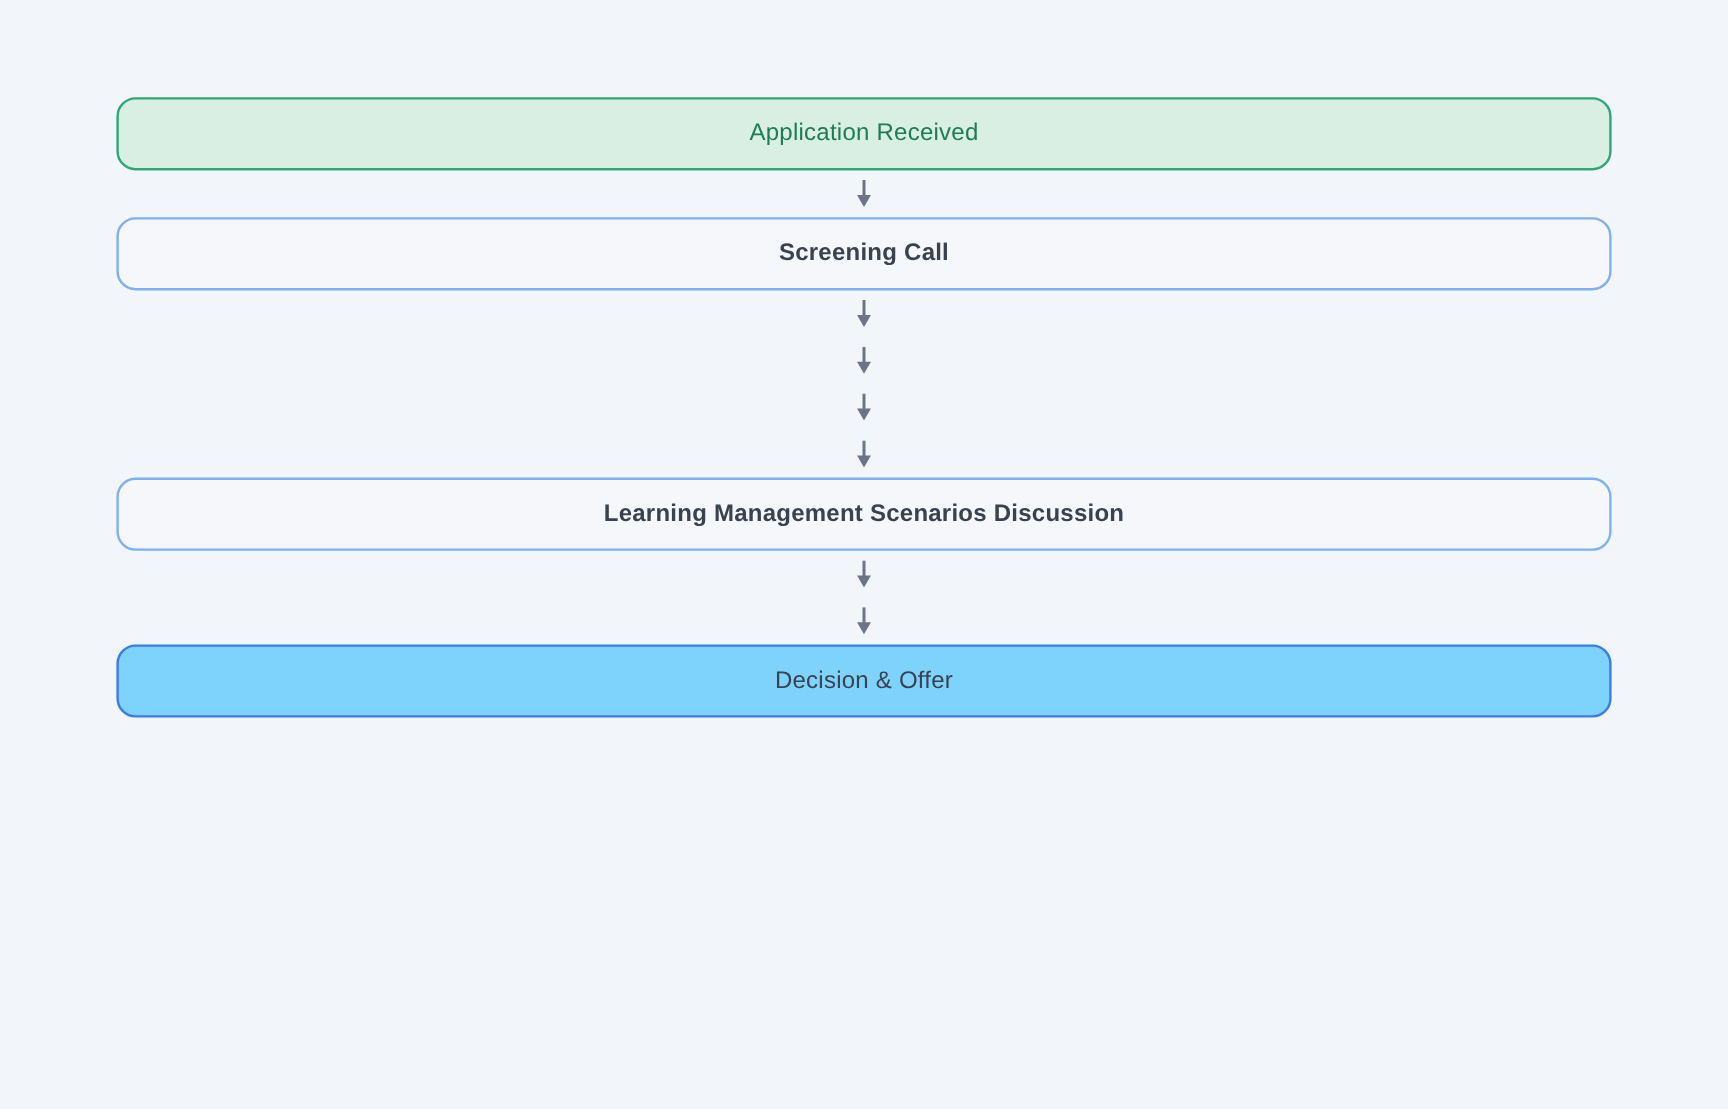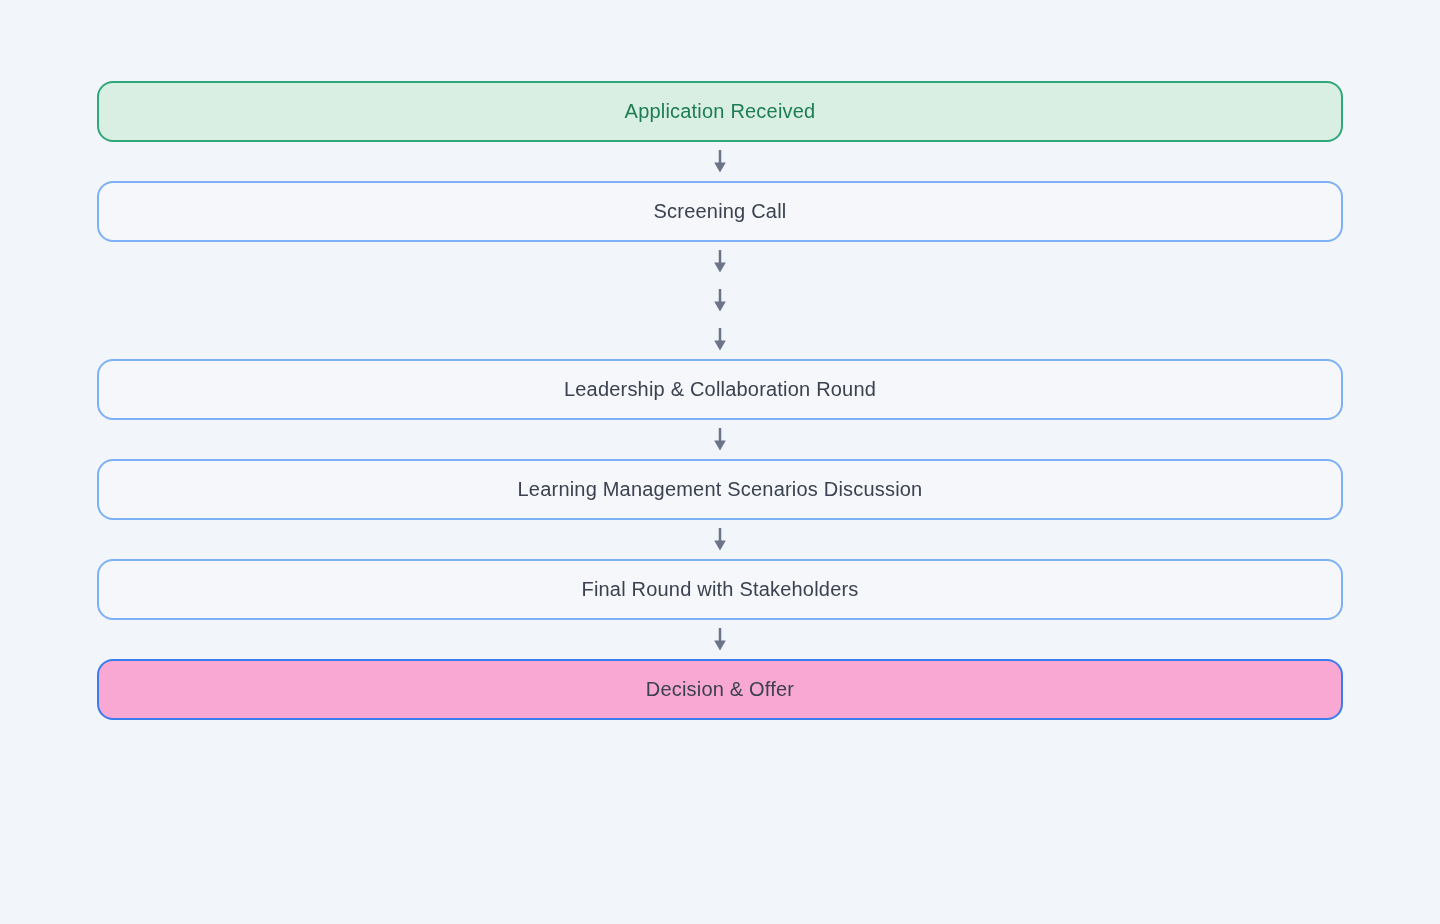--- a/index.html
+++ b/index.html
@@ -27,28 +27,29 @@
     align-items: center;
     justify-content: center;
     font-size: 20px;
     font-weight: 500;
     letter-spacing: 0.2px;
   }
   .node.default {
     background: #f5f7fa;
     border: 2px solid #7db0f4;
     color: #3a4150;
+    font-weight: bold;
   }
   .node.start {
     background: #d9efe3;
     border: 2px solid #2ea878;
     color: #1d7d52;
   }
   .node.end {
-    background: #f9a8d4;
+    background: #7dd3fc;
     border: 2px solid #3b7cec;
     color: #3a4150;
     text-align: center;
   }
   .arrow {
     height: 39px;
     display: flex;
     align-items: center;
     justify-content: center;
   }
@@ -90,45 +91,39 @@
   </div>
 
 
   <div class="arrow">
     <svg width="14" height="23" viewBox="0 0 14 23">
         <line x1="7" y1="0" x2="7" y2="13" stroke="#6b7488" stroke-width="2.5"></line>
         <path d="M1.2 12.5 L12.8 12.5 L7 22.5 Z" fill="#6b7488"></path>
       </svg>
   </div>
 
-  <div class="node default">
-    <span>Leadership &amp; Collaboration Round</span>
-  </div>
 
   <div class="arrow">
     <svg width="14" height="23" viewBox="0 0 14 23">
         <line x1="7" y1="0" x2="7" y2="13" stroke="#6b7488" stroke-width="2.5"></line>
         <path d="M1.2 12.5 L12.8 12.5 L7 22.5 Z" fill="#6b7488"></path>
       </svg>
   </div>
 
   <div class="node default">
     <span>Learning Management Scenarios Discussion</span>
   </div>
 
   <div class="arrow">
     <svg width="14" height="23" viewBox="0 0 14 23">
         <line x1="7" y1="0" x2="7" y2="13" stroke="#6b7488" stroke-width="2.5"></line>
         <path d="M1.2 12.5 L12.8 12.5 L7 22.5 Z" fill="#6b7488"></path>
       </svg>
   </div>
 
-  <div class="node default">
-    <span>Final Round with Stakeholders</span>
-  </div>
 
   <div class="arrow">
     <svg width="14" height="23" viewBox="0 0 14 23">
         <line x1="7" y1="0" x2="7" y2="13" stroke="#6b7488" stroke-width="2.5"></line>
         <path d="M1.2 12.5 L12.8 12.5 L7 22.5 Z" fill="#6b7488"></path>
       </svg>
   </div>
 
   <div class="node end">
     <span>Decision &amp; Offer</span>

